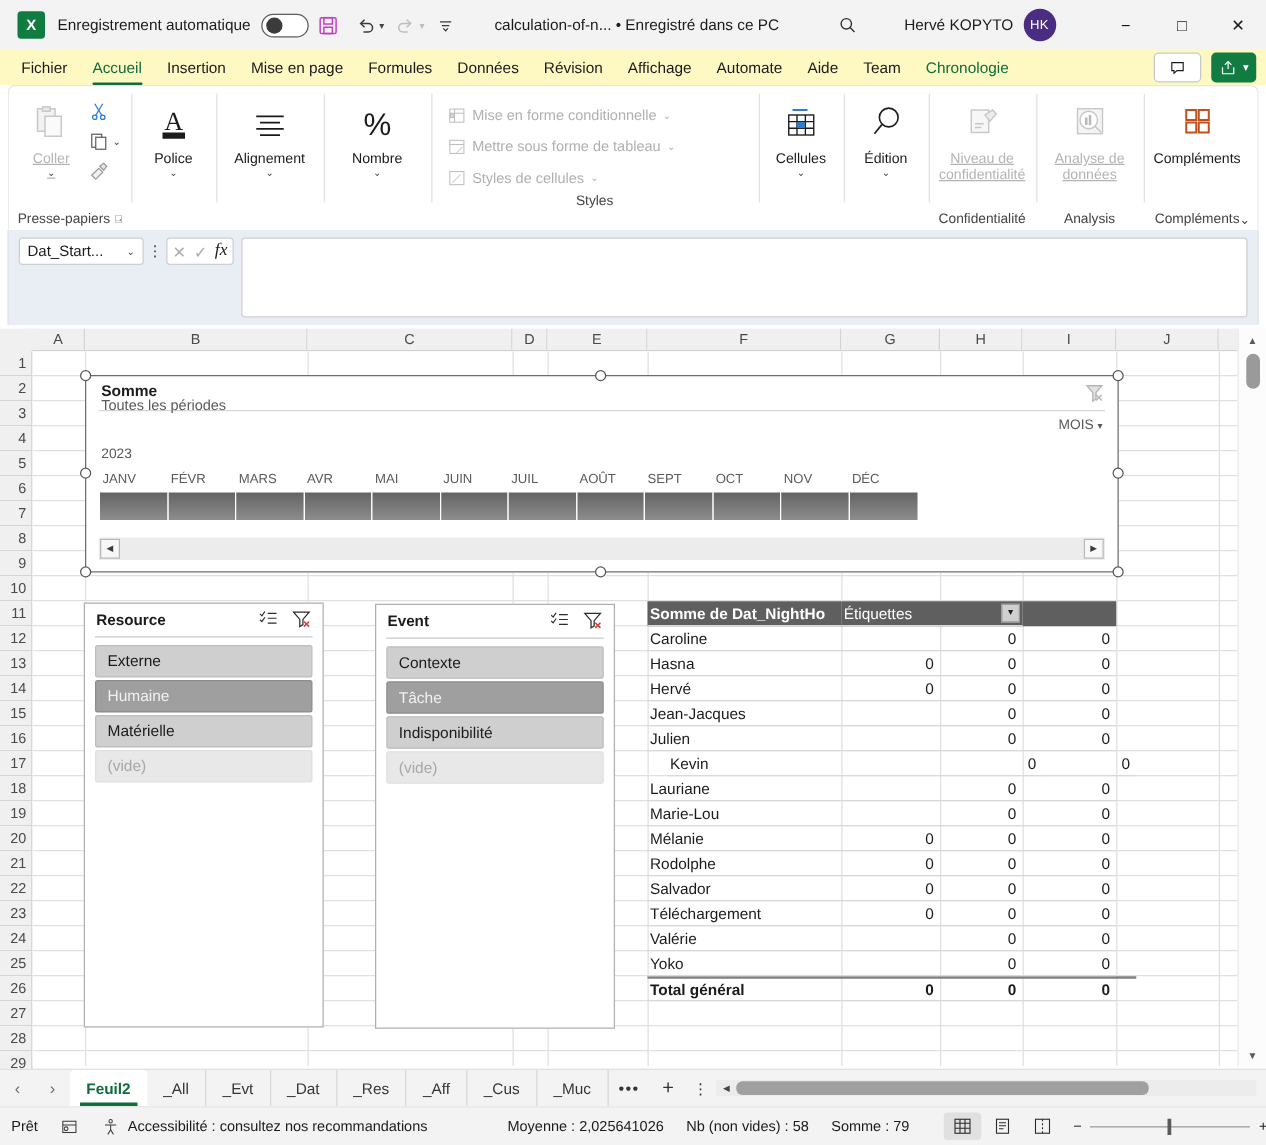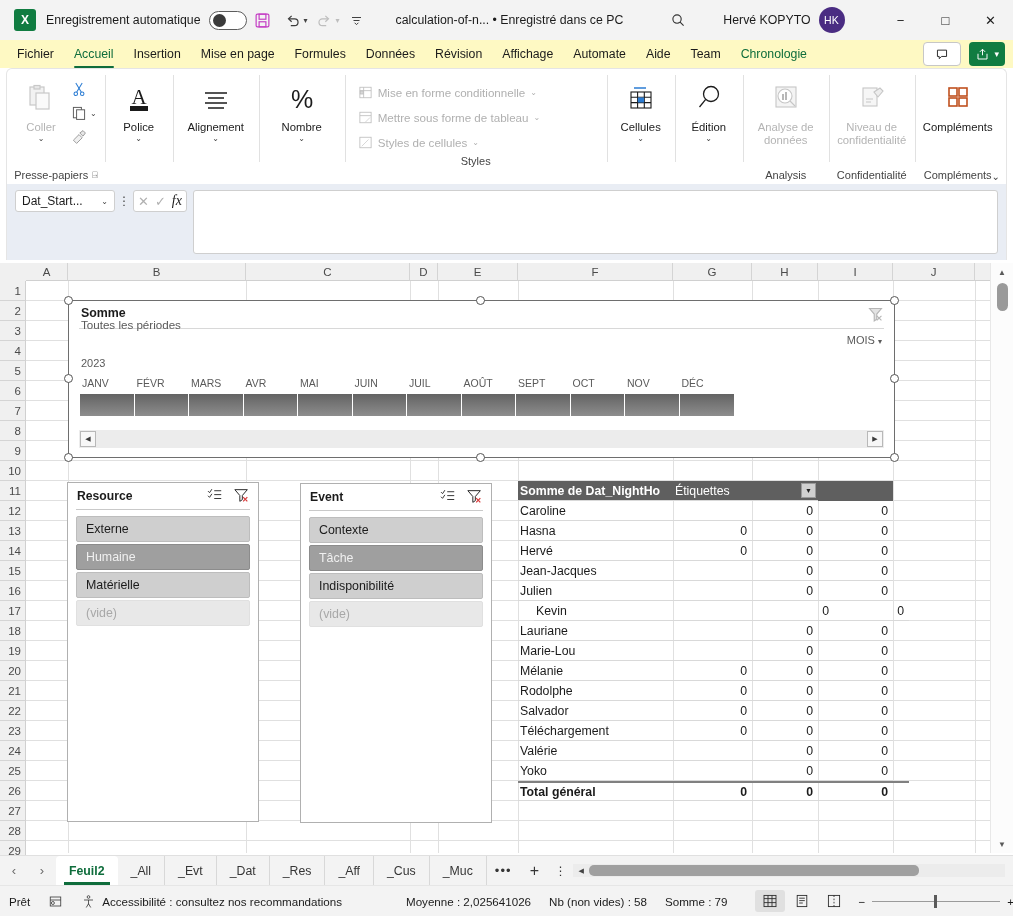--- a/index.html
+++ b/index.html
@@ -96,21 +96,21 @@
   .rgroup + .rgroup::before {
     content: ''; position: absolute; left: 0; top: 6px; bottom: 22px; width: 1px; background: #e1e1e1;
   }
   .bigbtn {
     width: 56px; display: flex; flex-direction: column; align-items: center;
     justify-content: flex-start; padding-top: 6px; color: #1b1b1b;
   }
   .bigbtn .glyph { height: 42px; display: flex; align-items: center; justify-content: center; }
   .bigbtn .lbl { font-size: 11.3px; text-align: center; line-height: 13px; }
   .bigbtn .dd { font-size: 8px; color: #444; line-height: 10px; }
-  .bigbtn.disabled { color: #b4b4b4; }
+  .bigbtn.disabled { color: #b4b4b4; text-decoration: underline; }
   .bigbtn.wide { width: 74px; }
   .smallcol { display: flex; flex-direction: column; justify-content: flex-start; padding-top: 4px; }
   .smallbtn { height: 24px; display: flex; align-items: center; gap: 3px; padding: 0 2px; }
   .stack-list { display: flex; flex-direction: column; padding-top: 8px; gap: 3px; }
   .stack-item {
     display: flex; align-items: center; gap: 5px; font-size: 11.6px;
     color: #b0b0b0; height: 22px; padding: 0 3px;
   }
   .dlg-launcher { font-size: 9px; color: #555; }
   .ribbon-collapse { position: absolute; right: 6px; bottom: 2px; font-size: 10px; color: #444; }
@@ -537,48 +537,48 @@
         </div>
       </div>
       <div class="gtitle"></div>
     </div>
 
     <div class="rgroup">
       <div class="items">
         <div class="bigbtn wide disabled">
           <div class="glyph">
             <svg width="32" height="34" viewBox="0 0 32 34" fill="none" stroke="#c6c6c6" stroke-width="1.1">
+              <rect x="7" y="5" width="14" height="18" fill="#f6f6f6"></rect>
+              <path d="M18 9 l6-4 3 3 -5 6 z" fill="#ededed"></path>
+              <line x1="10" y1="16" x2="17" y2="16"></line>
+                <line x1="10" y1="19" x2="15" y2="19"></line>
+            </svg>
+          </div>
+          <div class="lbl">Niveau de confidentialité</div>
+        </div>
+      </div>
+      <div class="gtitle">Confidentialité</div>
+    </div>
+
+    <div class="rgroup">
+      <div class="items">
+        <div class="bigbtn wide disabled">
+          <div class="glyph">
+            <svg width="32" height="34" viewBox="0 0 32 34" fill="none" stroke="#c6c6c6" stroke-width="1.1">
               <rect x="6" y="4" width="20" height="20" fill="#f4f4f4"></rect>
               <circle cx="15" cy="13" r="7" fill="#fff"></circle>
               <rect x="12" y="11" width="2" height="6" fill="#b8b8b8" stroke="none"></rect>
               <rect x="15" y="9" width="2" height="8" fill="#b8b8b8" stroke="none"></rect>
               <line x1="20" y1="18" x2="25" y2="23"></line>
             </svg>
           </div>
           <div class="lbl">Analyse de données</div>
         </div>
       </div>
       <div class="gtitle">Analysis</div>
-    </div>
-
-    <div class="rgroup">
-      <div class="items">
-        <div class="bigbtn wide disabled">
-          <div class="glyph">
-            <svg width="32" height="34" viewBox="0 0 32 34" fill="none" stroke="#c6c6c6" stroke-width="1.1">
-              <rect x="7" y="5" width="14" height="18" fill="#f6f6f6"></rect>
-              <path d="M18 9 l6-4 3 3 -5 6 z" fill="#ededed"></path>
-              <line x1="10" y1="16" x2="17" y2="16"></line>
-                <line x1="10" y1="19" x2="15" y2="19"></line>
-            </svg>
-          </div>
-          <div class="lbl">Niveau de confidentialité</div>
-        </div>
-      </div>
-      <div class="gtitle">Confidentialité</div>
     </div>
 
     <div class="rgroup">
       <div class="items">
         <div class="bigbtn wide">
           <div class="glyph">
             <svg width="32" height="34" viewBox="0 0 32 34" fill="none" stroke="#c0501e" stroke-width="1.6">
               <rect x="7" y="5" width="8" height="8"></rect>
                 <rect x="17" y="5" width="8" height="8"></rect>
               <rect x="7" y="15" width="8" height="8"></rect>

